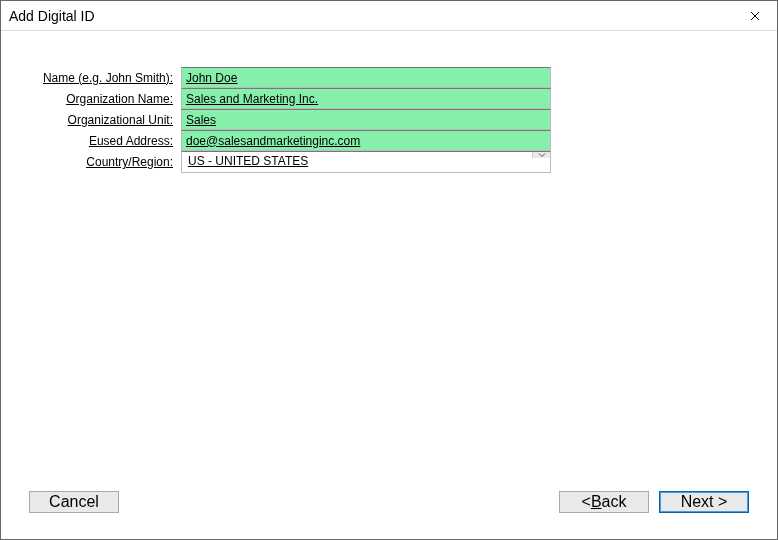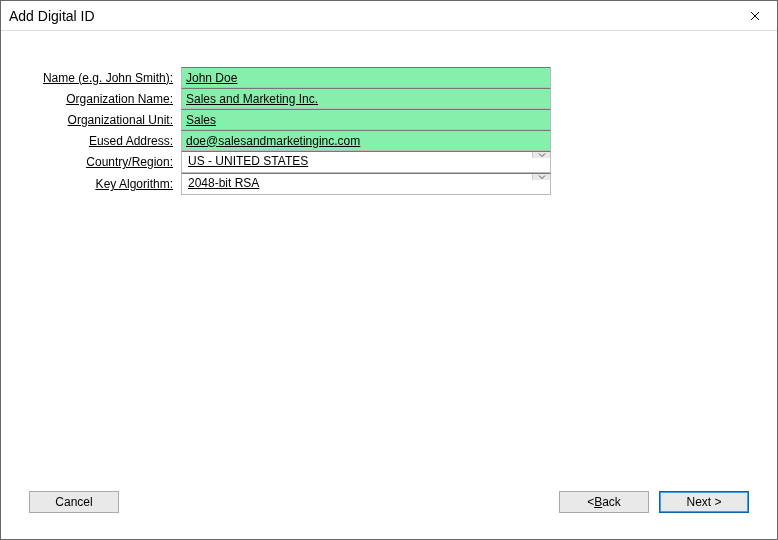--- a/index.html
+++ b/index.html
@@ -109,21 +109,21 @@
     display: flex;
     justify-content: space-between;
     align-items: center;
   }
   .btn {
     min-width: 90px;
     height: 22px;
     border: 1px solid #aaa;
     background: #e9e9e9;
     font-family: inherit;
-    font-size: 12px;
+    font-size: 16px;
     display: inline-flex;
     align-items: center;
     justify-content: center;
     padding: 0 14px;
     cursor: default;
   }
   .btn .u { text-decoration: underline; }
   .btn.primary {
     border: 1px solid #0a64ad;
     box-shadow: inset 0 0 0 1px #4a9be0;
@@ -173,31 +173,20 @@
       <div class="combo">
         <div class="combo-text">US - UNITED STATES</div>
         <div class="combo-btn">
           <svg width="8" height="6" viewBox="0 0 8 6">
               <path d="M1 1.5 L4 4.5 L7 1.5" stroke="#555" stroke-width="1" fill="none"></path>
             </svg>
         </div>
       </div>
     </div>
 
-    <div class="form-row">
-      <div class="form-label"><span></span><span class="u">K</span><span>ey Algorithm:</span></div>
-      <div class="combo">
-        <div class="combo-text">2048-bit RSA</div>
-        <div class="combo-btn">
-          <svg width="8" height="6" viewBox="0 0 8 6">
-              <path d="M1 1.5 L4 4.5 L7 1.5" stroke="#555" stroke-width="1" fill="none"></path>
-            </svg>
-        </div>
-      </div>
-    </div>
 
 
     <div class="button-bar">
       <button class="btn">Cancel</button>
       <div class="right-btns">
         <button class="btn">
             <span>&lt; </span>
             <span class="u">B</span>
             <span>ack</span>
           </button>

